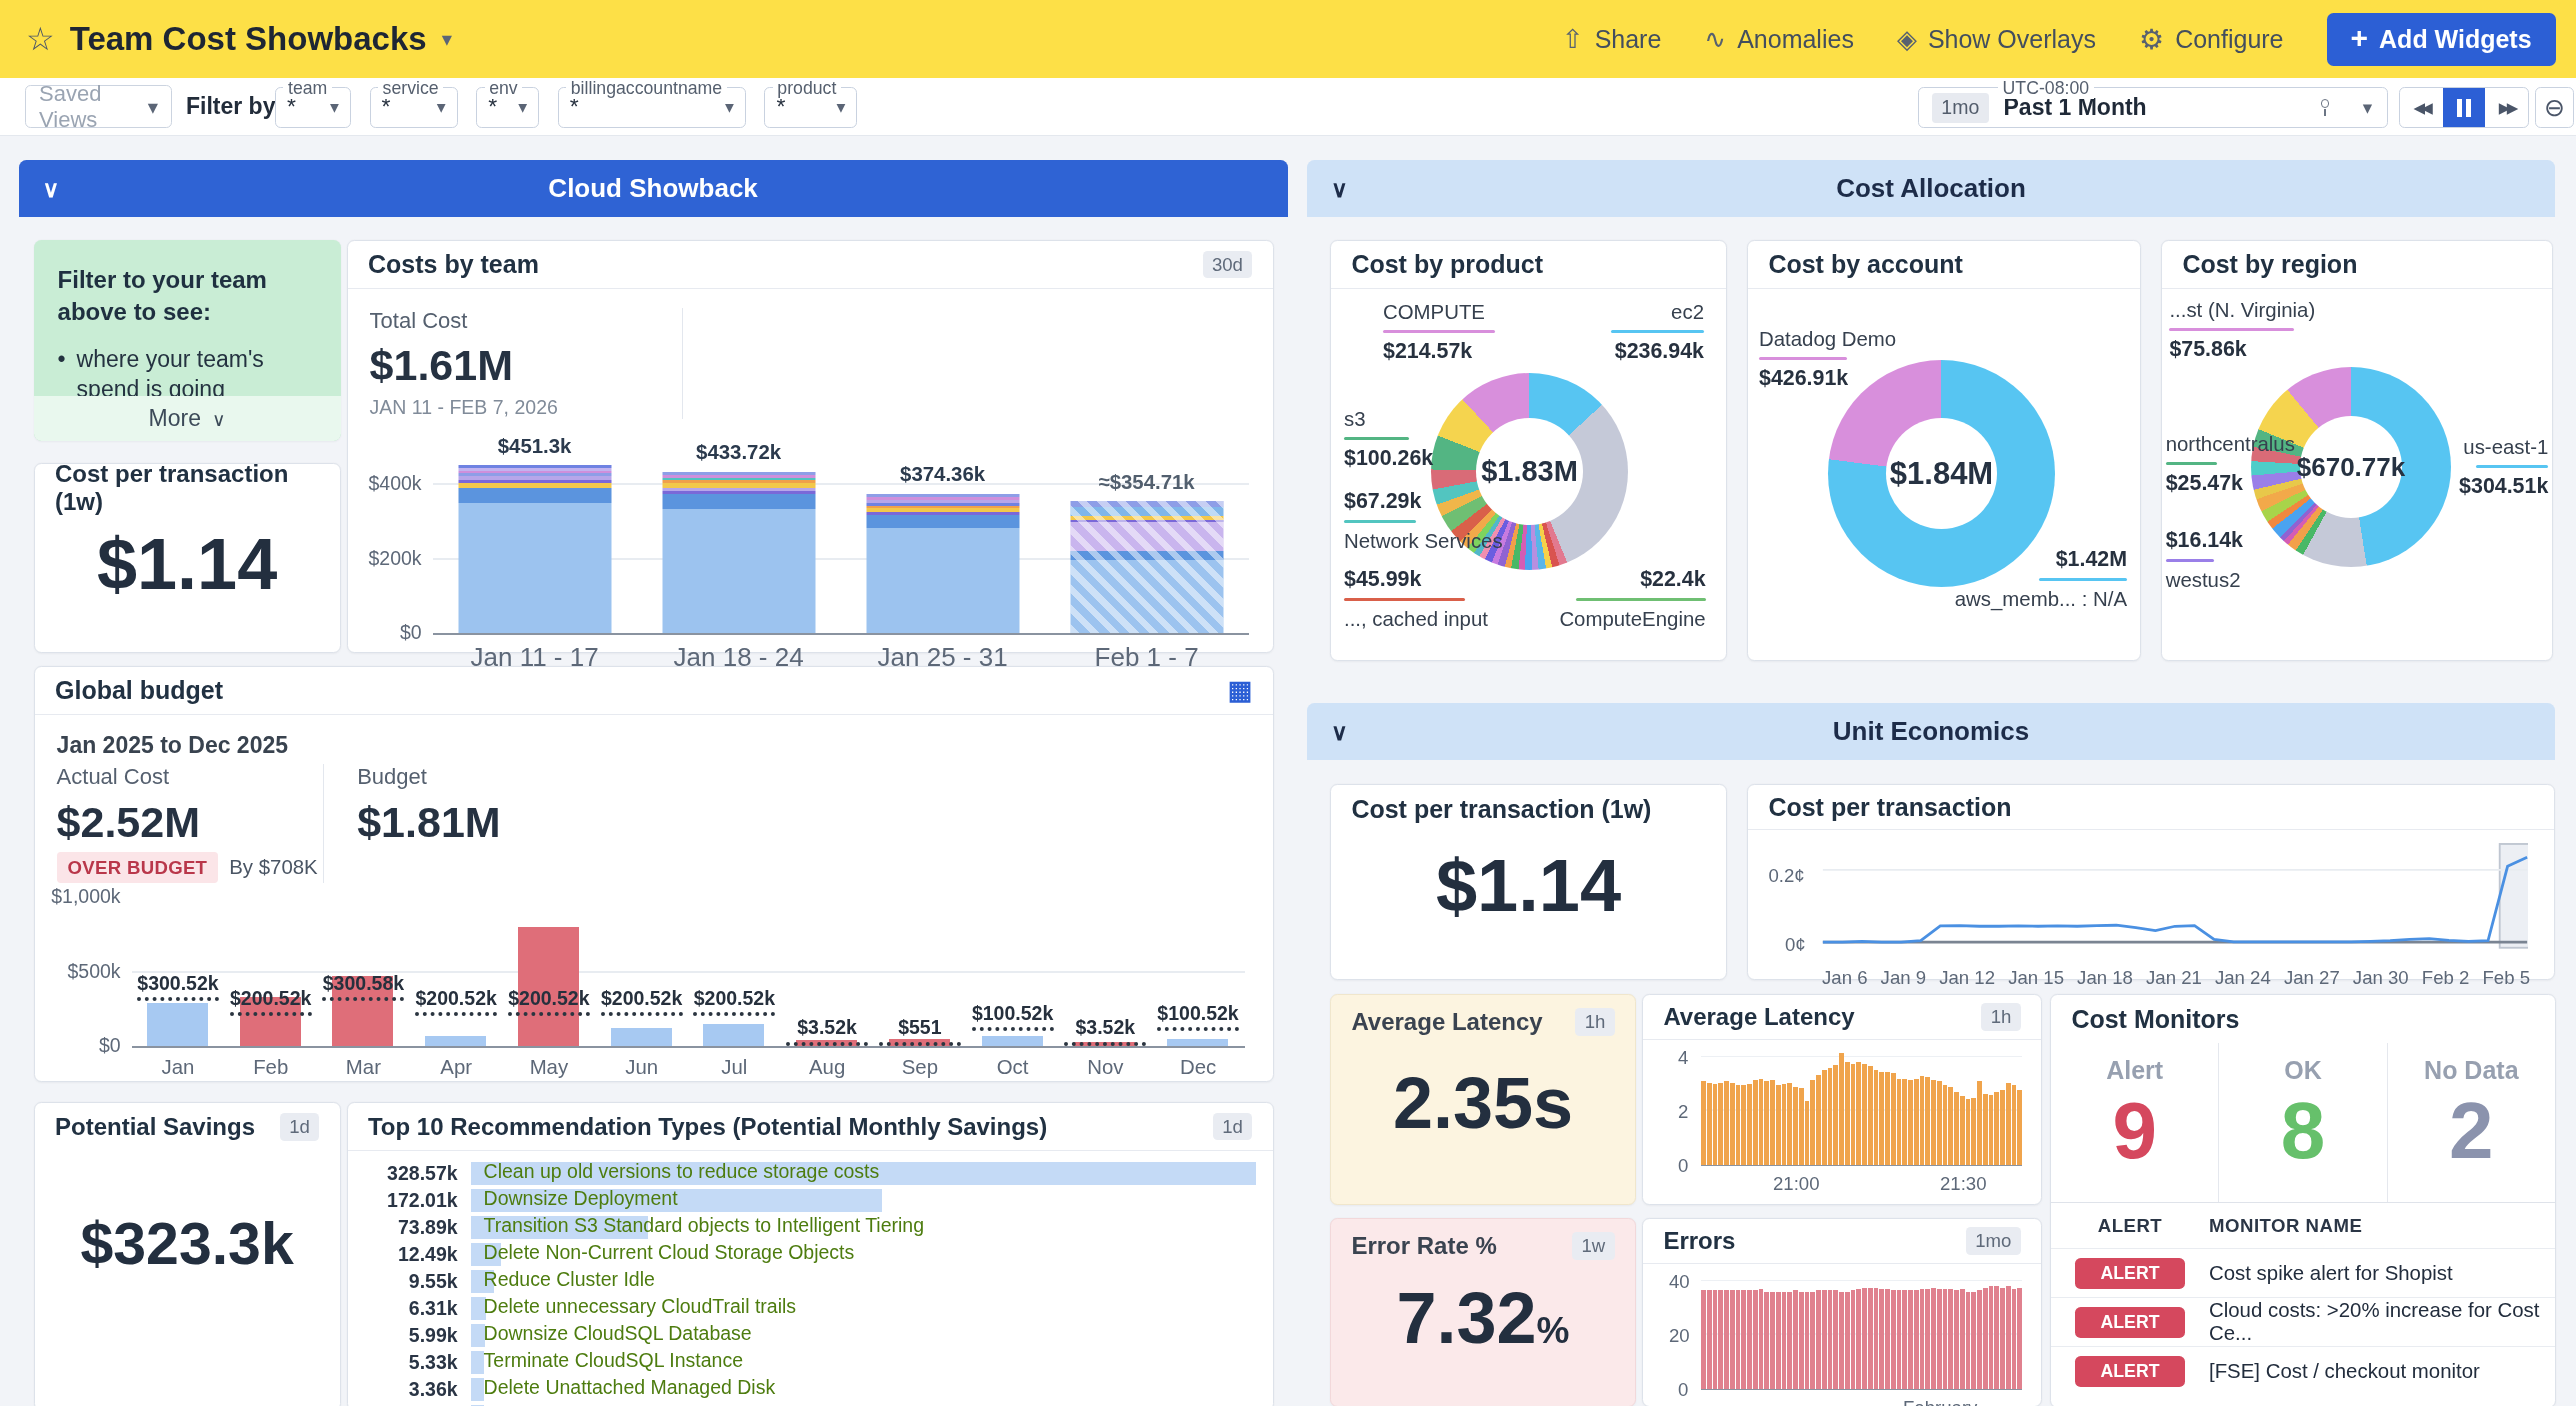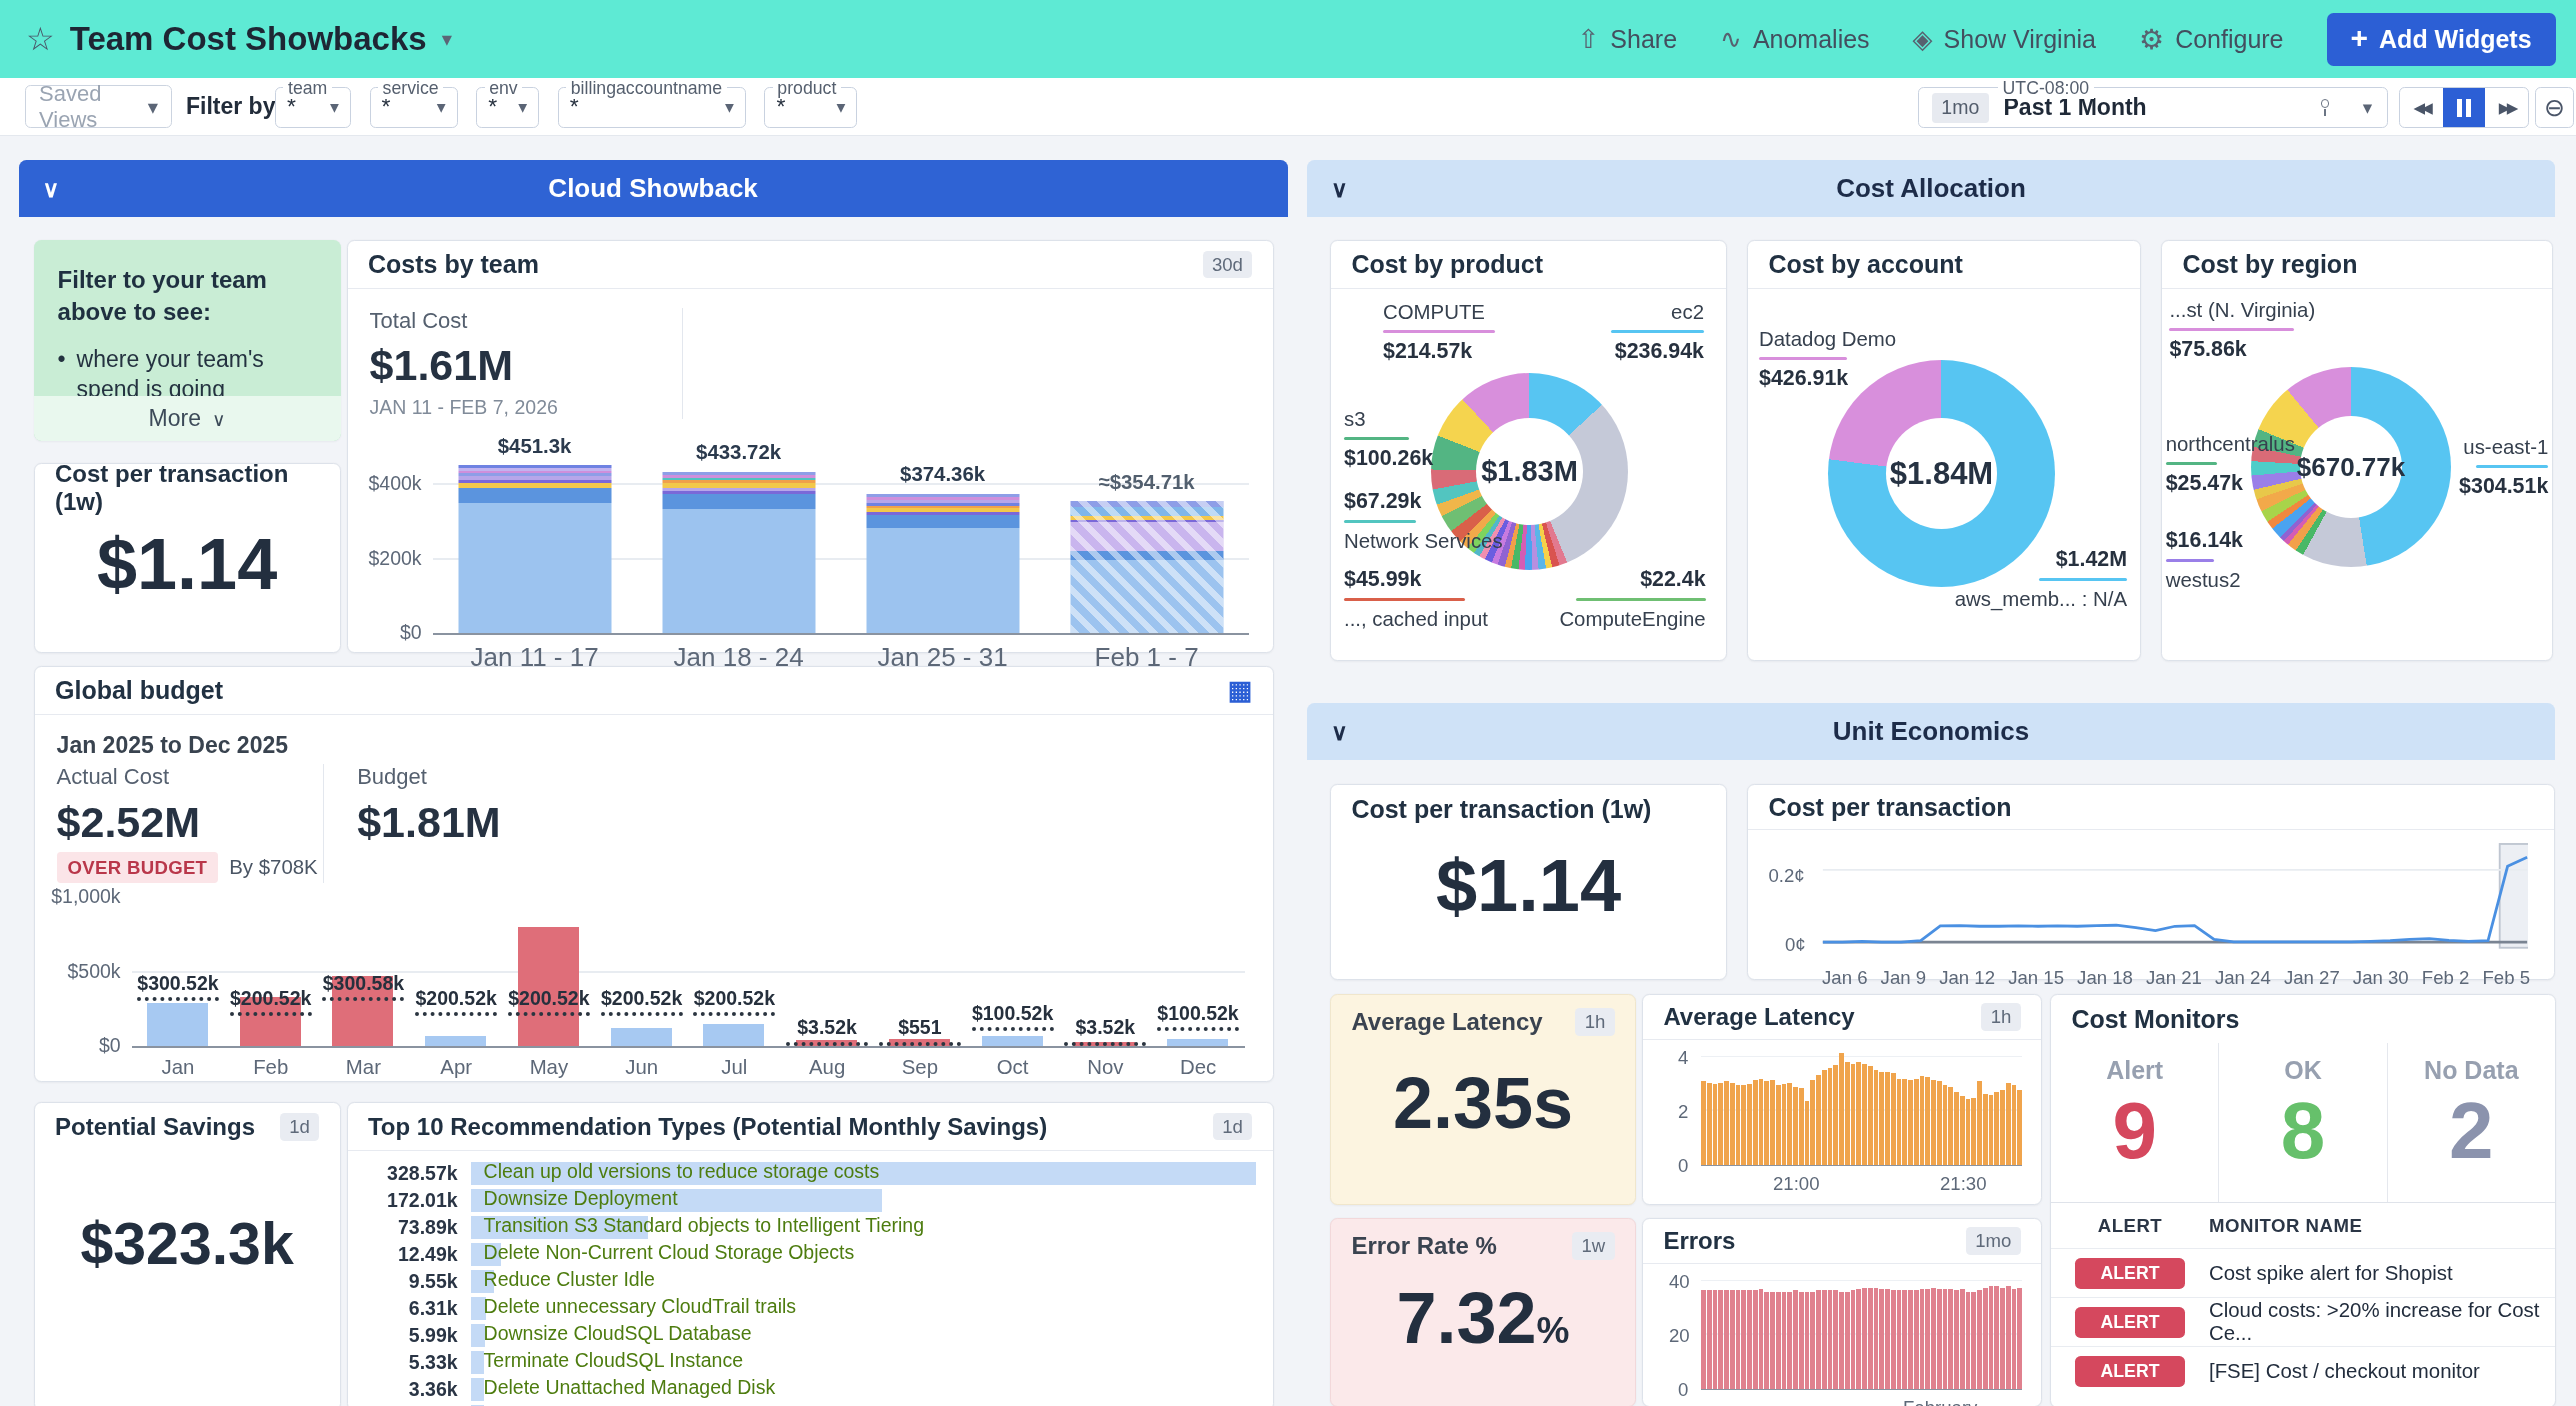--- a/index.html
+++ b/index.html
@@ -1,21 +1,21 @@
 <!DOCTYPE html>
 <html style="font-size:15px"><head>
 <meta charset="utf-8">
 <style>
   * { margin:0; padding:0; box-sizing:border-box; }
   html,body { background:#fff; }
   body { font-family:"Liberation Sans", sans-serif; color:#243040; }
   .app { position:relative; width:2576px; height:1407px; overflow:hidden; background:#fff; }
 
   
-  .topbar { position:absolute; left:0; top:0; width:100%; height:78px; background:#5eead4; }
+  .topbar { position:absolute; left:0; top:0; width:100%; height:78px; background:#fde047; }
   .brand { position:absolute; left:26px; top:0; height:78px; display:flex; align-items:center; gap:15px; }
   .ic-star::after { content:"☆"; font-size:32px; color:#4a5568; }
   .page-title { font-size:33px; font-weight:700; color:#1e2634; }
   .ic-caret::after { content:"▾"; font-size:20.4px; color:#5b6576; }
   .actions { position:absolute; right:20.4px; top:0; height:78px; display:flex; align-items:center; gap:43px; }
   .action { display:flex; align-items:center; gap:11px; font-size:25px; color:#434e5e; cursor:pointer; }
   .ic-share::after { content:"⇧"; font-size:26px; color:#57616f; }
   .ic-anom::after { content:"∿"; font-size:26px; color:#57616f; }
   .ic-overlay::after { content:"◈"; font-size:26px; color:#57616f; }
   .ic-gear::after { content:"⚙"; font-size:28px; color:#57616f; }
@@ -169,21 +169,21 @@
       <div class="action">
           <span class="ic-share"></span>
           <span>Share</span>
         </div>
       <div class="action">
           <span class="ic-anom"></span>
           <span>Anomalies</span>
         </div>
       <div class="action">
           <span class="ic-overlay"></span>
-          <span>Show Virginia</span>
+          <span>Show Overlays</span>
         </div>
       <div class="action">
           <span class="ic-gear"></span>
           <span>Configure</span>
         </div>
       <button class="btn-add">
           <span class="ic-plus"></span>
           <span>Add Widgets</span>
         </button>
     </div>

